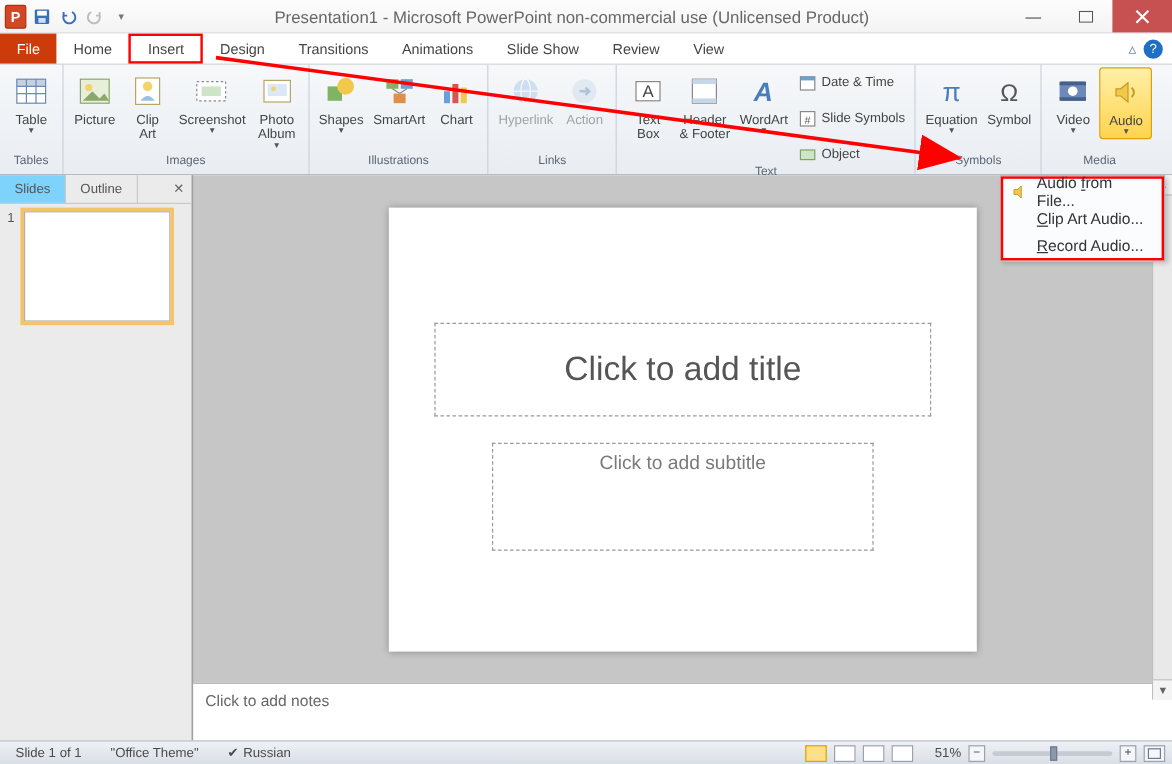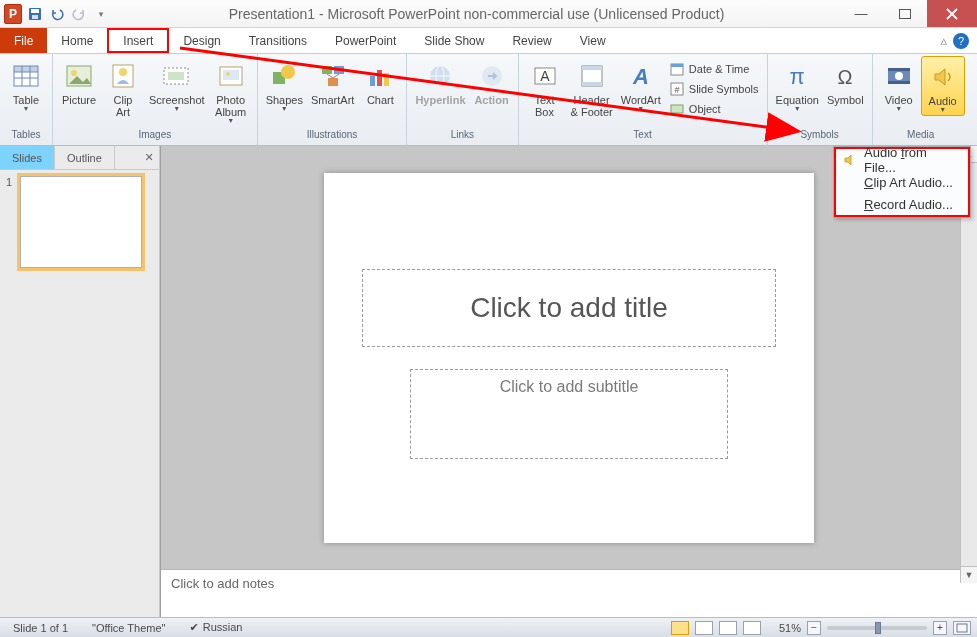--- a/index.html
+++ b/index.html
@@ -24,23 +24,23 @@
 .help-circle { width: 16px; height: 16px; border-radius: 50%; background: #1f6fc4; color: #fff; font-size: 11px; display: flex; align-items: center; justify-content: center; }
 
 
 .ribbon { height: 92px; background: linear-gradient(#f6f8fa,#e9edf2); border-bottom: 1px solid #b6bcc6; display: flex; position: relative; }
 .group { border-right: 1px solid #cbd2db; display: flex; flex-direction: column; }
 .group-body { flex: 1; display: flex; align-items: flex-start; padding: 2px 4px 0 4px; }
 .group-label { height: 16px; text-align: center; font-size: 10px; color: #5b6676; }
 .big-btn { display: flex; flex-direction: column; align-items: center; justify-content: flex-start; padding: 2px 4px; min-width: 44px; }
 .big-btn .ic { width: 32px; height: 32px; margin-top: 2px; display: flex; align-items: center; justify-content: center; }
 .big-btn .lbl { font-size: 11px; color: #444; text-align: center; line-height: 12px; margin-top: 2px; white-space: pre; }
-.big-btn.disabled .lbl { color: #a3a3a3; font-weight: bold; }
+.big-btn.disabled .lbl { color: #a3a3a3; }
 .drop-caret { font-size: 8px; color: #555; line-height: 6px; }
-.small-row { display: flex; flex-direction: column; gap: 2px; padding-top: 4px; }
+.small-row { display: flex; flex-direction: column; gap: 12px; padding-top: 4px; }
 .small-btn { display: flex; align-items: center; gap: 4px; font-size: 11px; color: #444; padding: 0 4px; height: 18px; }
 .small-btn .sic { width: 16px; height: 16px; display: flex; align-items: center; justify-content: center; font-size: 12px; }
 .audio-active { background: linear-gradient(#fff0a8,#ffd34e); border: 1px solid #d9a200; border-radius: 3px; }
 
 
 .audio-menu { position: absolute; top: 92px; right: 6px; width: 138px; background: #fbfcfd; border: 1px solid #a7abb0; box-shadow: 2px 2px 4px rgba(0,0,0,.2); z-index: 30; }
 .audio-menu-inner { border: 2px solid red; }
 .menu-item { display: flex; align-items: center; height: 22px; padding: 0 6px 0 28px; font-size: 13px; color: #333; position: relative; }
 .menu-item .mic { position: absolute; left: 6px; width: 16px; height: 16px; display: flex; align-items: center; justify-content: center; }
 
@@ -127,21 +127,21 @@
       </div>
   </div>
 </div>
 
 <div class="tabs">
   <div class="tab file">File</div>
   <div class="tab">Home</div>
   <div class="tab insert-highlight">Insert</div>
   <div class="tab">Design</div>
   <div class="tab">Transitions</div>
-  <div class="tab">PowerPoint</div>
+  <div class="tab">Animations</div>
   <div class="tab">Slide Show</div>
   <div class="tab">Review</div>
   <div class="tab">View</div>
   <div class="tabs-right">
     <span style="color:#7a8aa3">▵</span>
     <span class="help-circle">?</span>
   </div>
 </div>
 
 <div class="ribbon">

